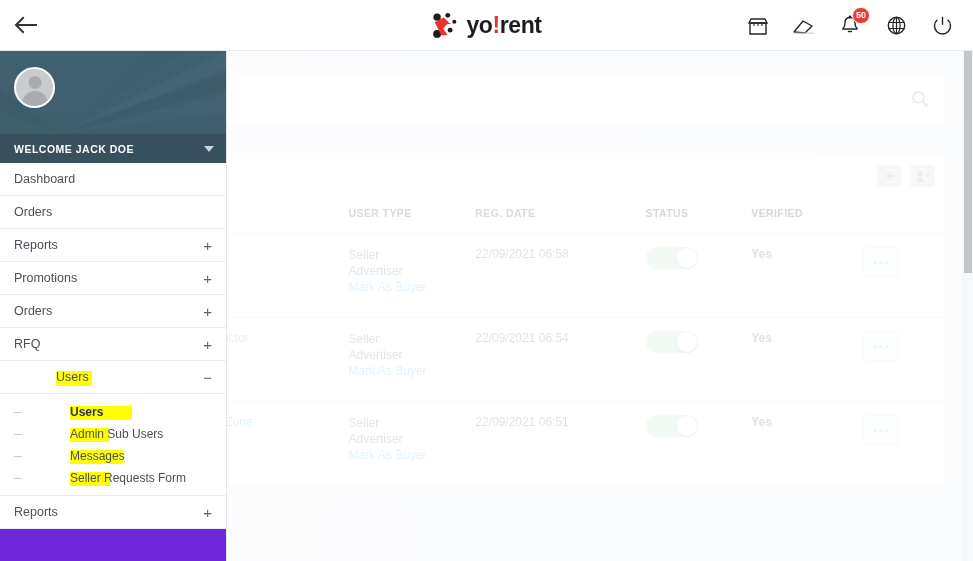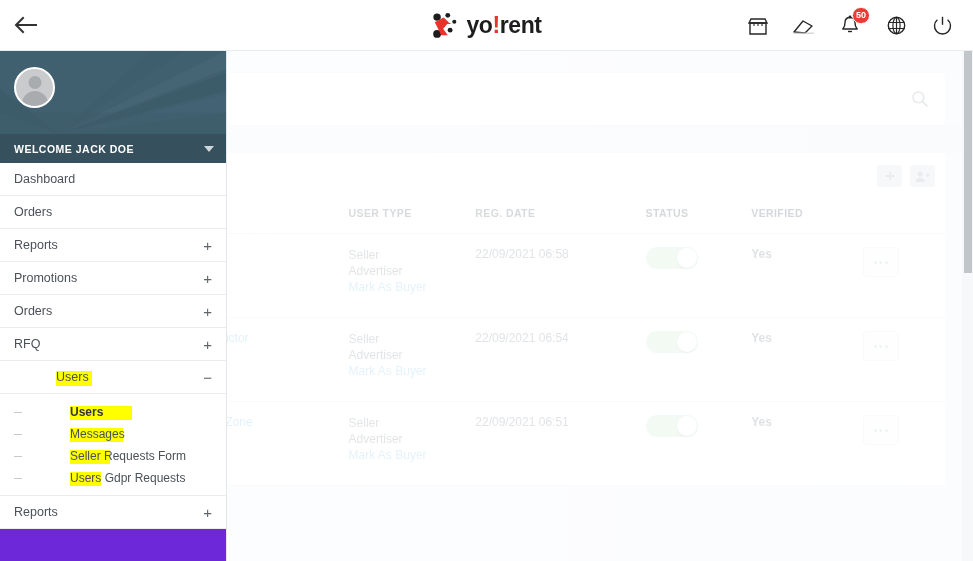--- a/index.html
+++ b/index.html
@@ -466,38 +466,38 @@
       <div class="sub-item active">
         <span class="dash"></span>
         <span class="nav-label-wrap">
           <span class="hl-clip" style="width:62px;height:14px"></span>
           <span class="txt lbl">Users</span>
         </span>
       </div>
       <div class="sub-item">
         <span class="dash"></span>
         <span class="nav-label-wrap">
+          <span class="hl-clip" style="width:39px;height:14px"></span>
+          <span class="txt lbl">Admin Sub Users</span>
+        </span>
+      </div>
+      <div class="sub-item">
+        <span class="dash"></span>
+        <span class="nav-label-wrap">
           <span class="hl-clip" style="width:53px;height:14px"></span>
           <span class="txt lbl">Messages</span>
         </span>
       </div>
       <div class="sub-item">
         <span class="dash"></span>
         <span class="nav-label-wrap">
           <span class="hl-clip" style="width:40px;height:14px"></span>
           <span class="txt lbl">Seller Requests Form</span>
         </span>
       </div>
-      <div class="sub-item">
-        <span class="dash"></span>
-        <span class="nav-label-wrap">
-          <span class="hl-clip" style="width:31px;height:14px"></span>
-          <span class="txt lbl">Users Gdpr Requests</span>
-        </span>
-      </div>
     </div>
 
     <div class="nav-item">
       <span>Reports</span>
       <span class="plus">+</span>
     </div>
   </div>
 
   <div class="scrollbar">
     <div class="thumb"></div>

